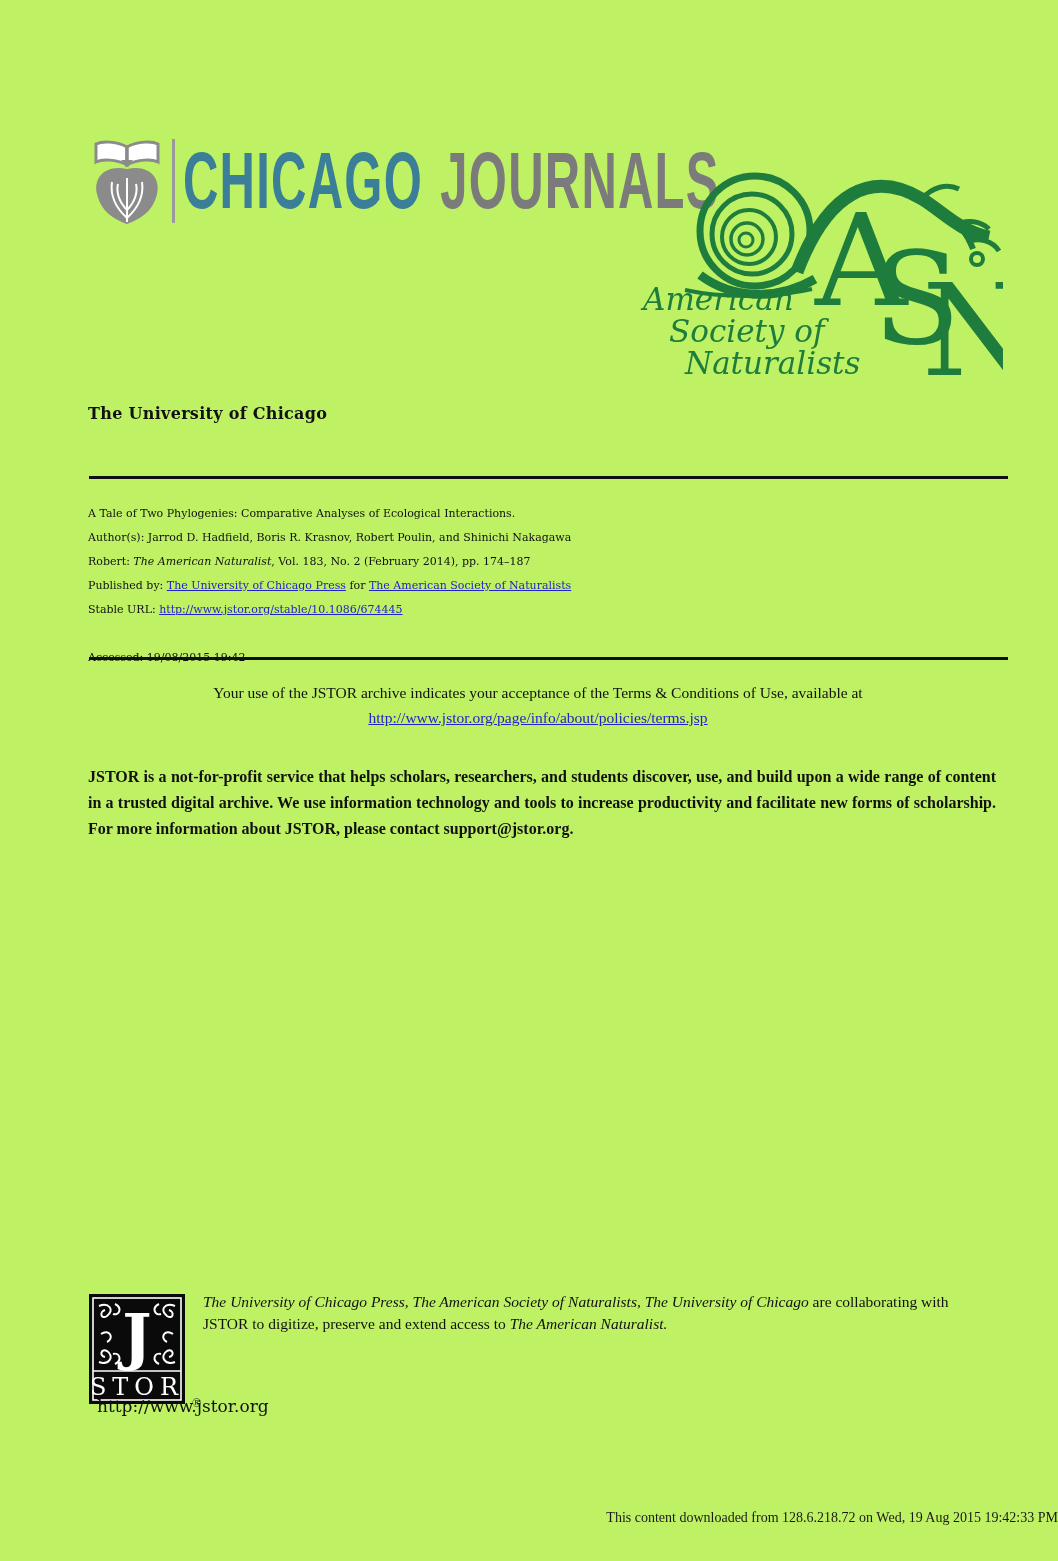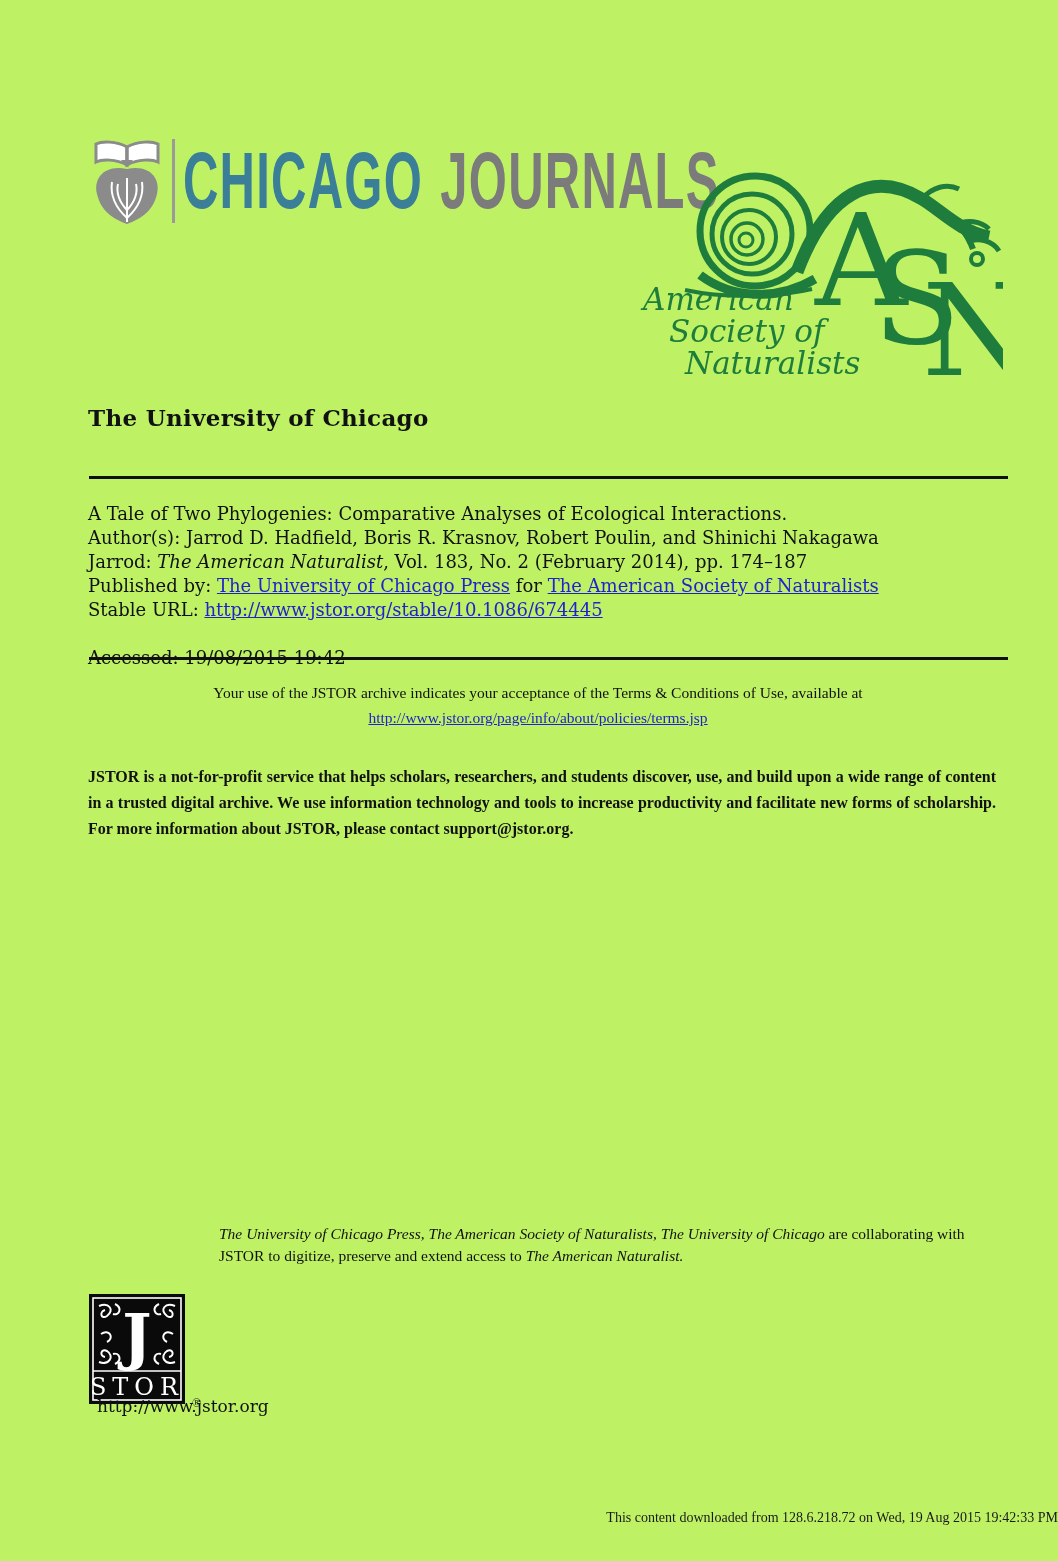--- a/index.html
+++ b/index.html
@@ -20,48 +20,48 @@
   .cj-word1{color:#3a7e98;}
   .cj-word2{color:#7b7b7b;margin-left:28px;}
   .cj-divider{position:absolute;left:172px;top:139px;width:3px;height:84px;background:#9a9a9a;}
 
   
   .hrule{position:absolute;left:89px;width:919px;height:3px;background:#101010;}
 
   
   .uc-heading{
     position:absolute;left:88px;top:404px;
-    font-family:"DejaVu Serif",serif;font-weight:bold;font-size:23px;letter-spacing:.3px;
+    font-family:"DejaVu Serif",serif;font-weight:bold;font-size:16px;letter-spacing:.3px;
   }
 
   
   .article{
     position:absolute;left:88px;top:502px;width:925px;
-    font-family:"DejaVu Serif",serif;font-size:18px;line-height:24px;
+    font-family:"DejaVu Serif",serif;font-size:11px;line-height:24px;
   }
   .article .line{white-space:nowrap;}
   .article .accessed{margin-top:24px;}
   .italic{font-style:italic;}
   a.lnk{color:#2222cc;text-decoration:underline;cursor:pointer;}
 
   .terms{
     position:absolute;left:88px;top:680px;width:900px;
     font-size:15.5px;line-height:25px;text-align:center;
   }
   .about{
     position:absolute;left:88px;top:764px;width:908px;
     font-size:16px;line-height:26px;text-align:justify;font-weight:bold;
   }
 
   
   .jstor-logo{position:absolute;left:89px;top:1294px;}
   .jstor-reg{position:absolute;left:192px;top:1396px;font-size:12px;color:#222;}
   .collab{
-    position:absolute;left:203px;top:1223px;width:748px;
-    font-size:15.5px;line-height:22px;margin-left:16px;
+    position:absolute;left:203px;top:1291px;width:748px;
+    font-size:15.5px;line-height:22px;
   }
   .jstor-url{
     position:absolute;left:88px;top:1396px;
     font-family:"DejaVu Serif",serif;font-weight:normal;font-size:17px;margin-left:9px;
   }
 
   
   .footer{
     position:absolute;left:40px;top:1508px;width:1018px;text-align:right;
     font-size:14px;line-height:20px;color:#1a1a1a;
@@ -128,21 +128,21 @@
     </g>
   </svg>
 
   <div class="uc-heading">The University of Chicago</div>
 
   <div class="hrule" style="top:476px"></div>
 
   <div class="article">
     <div class="line">A Tale of Two Phylogenies: Comparative Analyses of Ecological Interactions.</div>
     <div class="line"><span>Author(s): </span><span>Jarrod D. Hadfield, Boris R. Krasnov, Robert Poulin, and Shinichi Nakagawa</span></div>
-    <div class="line"><span>Jarrod: </span><span class="italic">The American Naturalist</span><span>, Vol. 183, No. 2 (February 2014), pp. 174–187</span></div>
+    <div class="line"><span>Robert: </span><span class="italic">The American Naturalist</span><span>, Vol. 183, No. 2 (February 2014), pp. 174–187</span></div>
     <div class="line"><span>Published by: </span><a class="lnk">The University of Chicago Press</a><span> for </span><a class="lnk">The American Society of Naturalists</a></div>
     <div class="line"><span>Stable URL: </span><a class="lnk">http://www.jstor.org/stable/10.1086/674445</a></div>
     <div class="line accessed">Accessed: 19/08/2015 19:42</div>
   </div>
 
   <div class="hrule" style="top:657px"></div>
 
   <div class="terms">
     <div>Your use of the JSTOR archive indicates your acceptance of the Terms &amp; Conditions of Use, available at</div>
     <div><a class="lnk">http://www.jstor.org/page/info/about/policies/terms.jsp</a></div>

